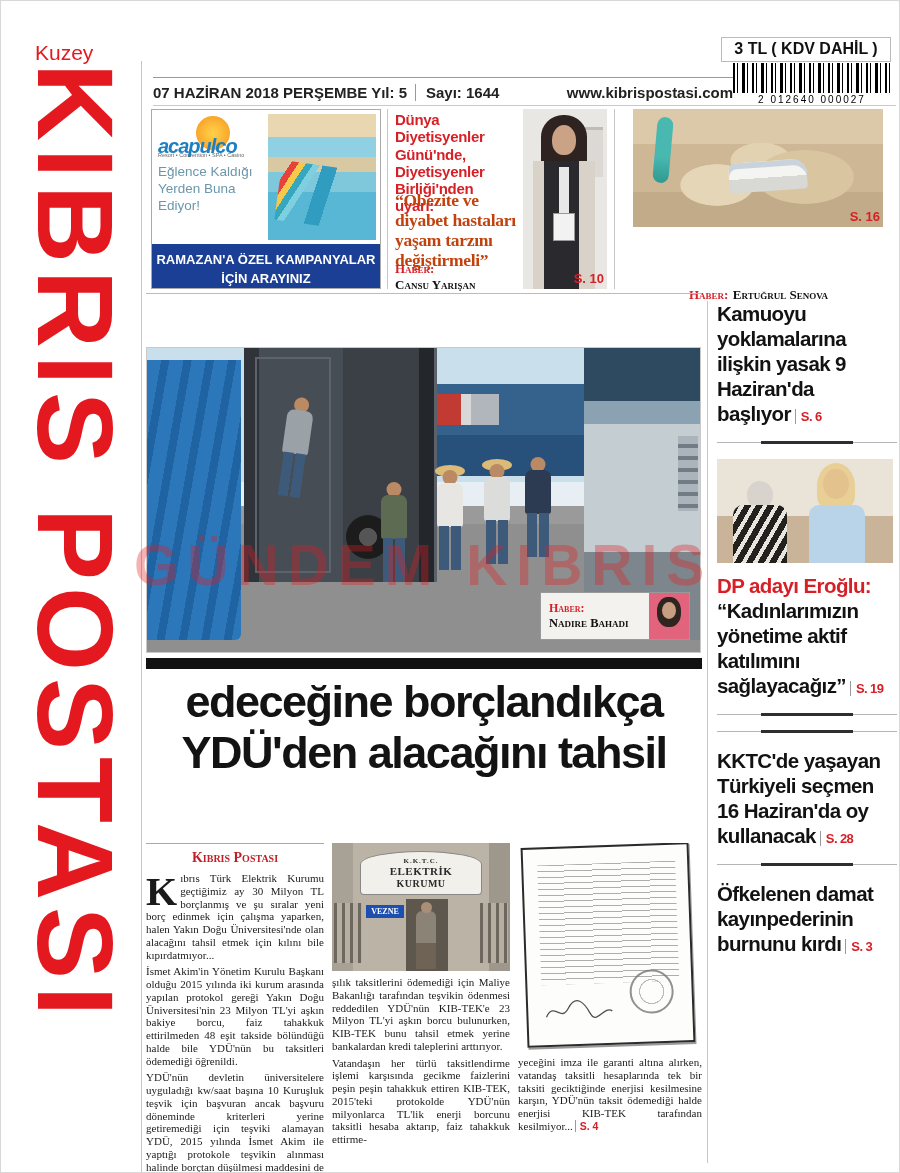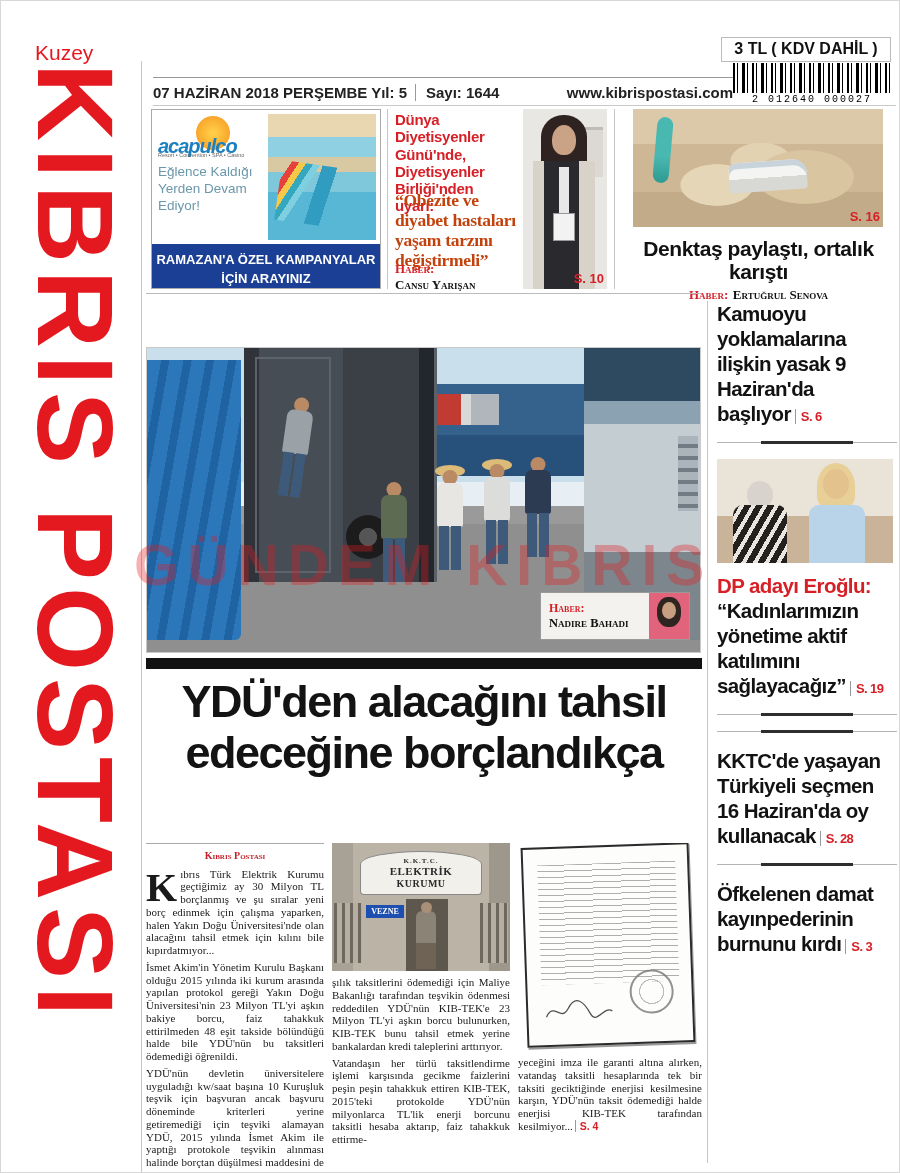--- a/index.html
+++ b/index.html
@@ -16,21 +16,21 @@
             font-size:108px; letter-spacing:7px; line-height:1; color:#e4191f; }
   .rail-divider { position:absolute; left:140px; top:60px; width:1px; height:1113px; background:#c6c6c6; }
 
   
   .price { position:absolute; right:8px; top:36px; width:170px; text-align:center;
            font-weight:700; font-size:16px; color:#111; letter-spacing:0px;
            border:1px solid #bbb; padding:2px 0 3px; }
   .barcode { position:absolute; right:8px; top:62px; width:158px; }
   .barcode .bars { height:30px;
       background:repeating-linear-gradient(90deg,#000 0 2px,#fff 2px 4px,#000 4px 5px,#fff 5px 9px,#000 9px 12px,#fff 12px 14px,#000 14px 15px,#fff 15px 19px); }
-  .barcode .digits { font-family:Liberation Mono, monospace; font-size:10px; letter-spacing:2px;
+  .barcode .digits { font-family:Liberation Sans, sans-serif; font-size:10px; letter-spacing:2px;
                      text-align:center; margin-top:1px; color:#000; }
   .topline { position:absolute; left:152px; top:76px; width:580px; height:1px; background:#999; }
   .dateline { position:absolute; left:152px; top:83px; width:580px; height:20px;
               font-weight:700; font-size:15px; color:#222; }
   .dateline .issue { border-left:1px solid #999; padding-left:10px; margin-left:8px; }
   .dateline .website { position:absolute; right:0; top:0; font-weight:700; }
 
   
   .topstrip-rule { position:absolute; left:152px; top:104px; width:743px; height:1px; background:#c9c9c9; }
   .vdiv1 { position:absolute; left:386px; top:108px; width:1px; height:180px; background:#c6c6c6; }
@@ -153,21 +153,21 @@
   
   .main-head { position:absolute; left:145px; top:676px; width:556px; text-align:center;
                font-weight:700; font-size:45px; line-height:1.13; letter-spacing:-1.5px; color:#131313; }
   .columns { position:absolute; left:145px; top:842px; width:556px; height:329px; }
   .col { position:absolute; top:0; height:329px; overflow:hidden; font-family:"Liberation Serif", serif;
          font-size:11px; line-height:1.16; color:#1a1a1a; text-align:justify; }
   .col1 { left:0; width:178px; border-top:1px solid #aaa; padding-top:4px; }
   .col2 { left:186px; width:178px; }
   .col3 { left:372px; width:184px; }
   .byline { text-align:center; color:#c01f26; font-family:"Liberation Serif", serif; font-weight:700;
-            font-variant:small-caps; font-size:10px; margin:2px 0 6px; }
+            font-variant:small-caps; font-size:14px; margin:2px 0 6px; }
   .dropcap { float:left; font-size:40px; line-height:0.82; font-weight:700; padding:4px 3px 0 0;
              font-family:"Liberation Serif", serif; }
   .col p { margin-bottom:4px; }
   .col .pageref-inline { color:#d71f26; font-weight:700; font-family:"Liberation Sans", sans-serif;
             font-size:10.5px; border-left:1px solid #999; padding-left:4px; margin-left:2px;}
 
   .building-photo { width:178px; height:128px; position:relative; overflow:hidden; margin-bottom:5px;
             background:linear-gradient(90deg,#a8a296 0 12%, #bab3a6 12% 88%, #9e978b 88% 100%); }
   .building-sign { position:absolute; left:28px; top:8px; width:122px; height:44px; background:#f2f0ea;
             border-radius:50% 50% 4px 4px / 30% 30% 4px 4px; border:1px solid #888;
@@ -240,21 +240,21 @@
     <span>07 HAZİRAN 2018 PERŞEMBE Yıl: 5</span><span class="issue">Sayı: 1644</span>
     <span class="website">www.kibrispostasi.com</span>
   </div>
   <div class="topstrip-rule"></div>
 
   <div class="ad">
     <div class="ad-left">
       <div class="ad-sun"></div>
       <div class="ad-brand">acapulco</div>
       <div class="ad-brand-sub">Resort • Convention • SPA • Casino</div>
-      <div class="ad-tag">Eğlence Kaldığı Yerden Devam Ediyor!</div>
+      <div class="ad-tag">Eğlence Kaldığı Yerden Buna Ediyor!</div>
     </div>
     <div class="ad-img"></div>
     <div class="ad-phone">t. +90 392 650 4500</div>
     <div class="ad-loc">Çatalköy / Girne - KKTC</div>
     <div class="ad-banner">
       <div>RAMAZAN'A ÖZEL KAMPANYALAR</div>
       <div>İÇİN ARAYINIZ</div>
     </div>
   </div>
   <div class="vdiv1"></div>
@@ -278,21 +278,20 @@
   </div>
   <div class="vdiv2"></div>
 
   <div class="rally">
     <div class="rally-photo">
       <div class="rally-dust"></div>
       <div class="rally-flag"></div>
       <div class="rally-car"></div>
       <div class="pageref-overlay">S. 16</div>
     </div>
-    <div class="rally-head">Denktaş paylaştı, ortalık karıştı</div>
     <div class="rally-byline">
       <span class="haber-label">Haber:</span>
       <span class="haber-name">Ertuğrul Senova</span>
     </div>
   </div>
 
   <div class="lead-rule"></div>
 
   <div class="lead-photo">
     <div class="ship"></div>
@@ -337,22 +336,22 @@
         <span class="haber-name">Nadire Bahadı</span>
       </div>
       <div class="mug"></div>
     </div>
   </div>
   <div class="watermark">GÜNDEM KIBRIS</div>
 
   <div class="blackbar"></div>
 
   <h2 class="main-head">
+    <div>edeceğine borçlandıkça</div>
     <div>YDÜ'den alacağını tahsil</div>
-    <div>edeceğine borçlandıkça</div>
   </h2>
 
   <div class="columns">
     <div class="col col1">
       <div class="byline">Kıbrıs Postası</div>
       <p><span class="dropcap">K</span><span>ıbrıs Türk Elektrik Kurumu geçtiğimiz ay 30 Milyon TL borçlanmış ve şu sıralar yeni borç edinmek için çalışma yaparken, halen Yakın Doğu Üniversitesi'nde olan alacağını tahsil etmek için kılını bile kıpırdatmıyor...</span></p>
       <p>İsmet Akim'in Yönetim Kurulu Başkanı olduğu 2015 yılında iki kurum arasında yapılan protokol gereği Yakın Doğu Üniversitesi'nin 23 Milyon TL'yi aşkın bakiye borcu, faiz tahakkuk ettirilmeden 48 eşit takside bölündüğü halde bile YDÜ'nün bu taksitleri ödemediği öğrenildi.</p>
       <p>YDÜ'nün devletin üniversitelere uyguladığı kw/saat başına 10 Kuruşluk teşvik için başvuran ancak başvuru döneminde kriterleri yerine getiremediği için teşviki alamayan YDÜ, 2015 yılında İsmet Akim ile yaptığı protokole teşvikin alınması halinde borçtan düşülmesi maddesini de ekletti. Buna kar-</p>
     </div>
     <div class="col col2">

